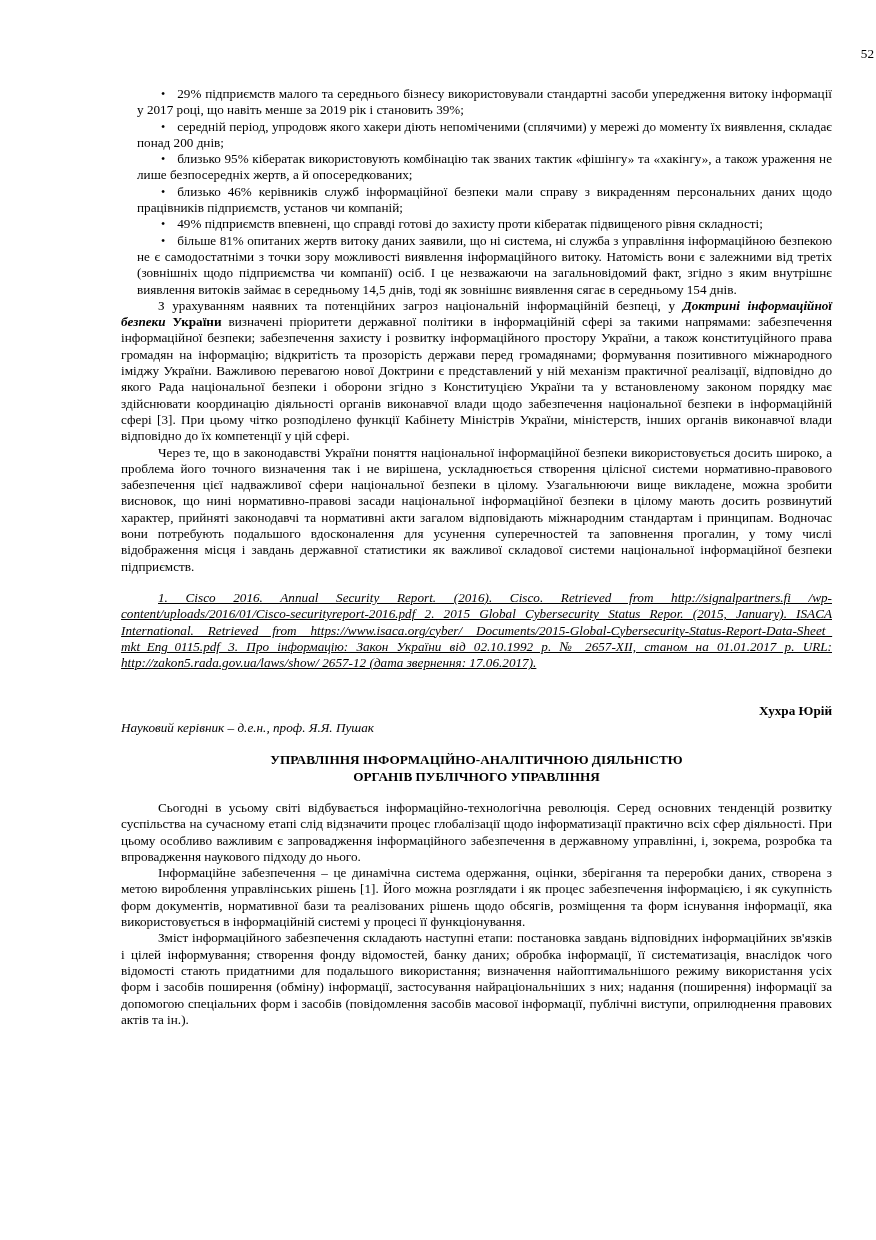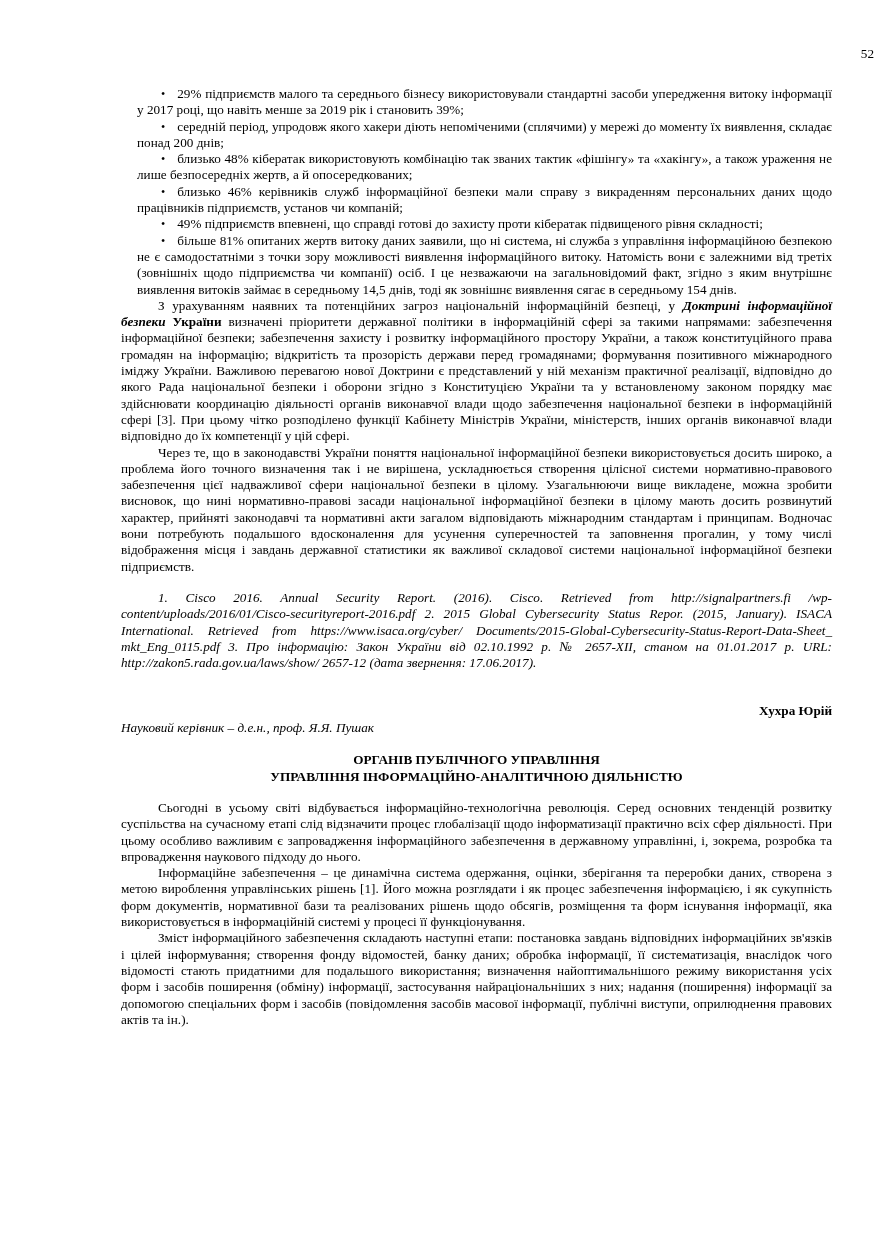--- a/index.html
+++ b/index.html
@@ -25,48 +25,48 @@
     top: 86px;
     left: 105px;
     width: 711px;
     font-size: 13.2px;
     line-height: 16.3px;
     text-align: justify;
   }
   p.bullet { padding-left: 16px; text-indent: 24px; }
   p.bullet .marker { font-size: 12px; }
   p.para  { text-indent: 37px; }
-  p.refs  { font-style: italic; text-indent: 37px; }
+  p.refs  { font-style: italic; text-indent: 37px; text-decoration: underline; }
   p.author-name { text-align: right; font-weight: bold; }
   p.author-note { text-align: left; font-style: italic; }
   p.heading { text-align: center; font-weight: bold; line-height: 17px; }
   .heading-line { display: block; }
   .gap-1 { margin-top: 15px; }
   .gap-2 { margin-top: 32px; }
   span.b { font-weight: bold; }
   span.i { font-style: italic; }
 </style>
 </head>
 <body>
 
 <div class="page">
   <div class="page-number">52</div>
   <div class="content">
       <p class="bullet"><span class="marker">•  </span><span>29% підприємств малого та середнього бізнесу використовували стандартні засоби упередження витоку інформації у 2017 році, що навіть менше за 2019 рік і становить 39%;</span></p>
       <p class="bullet"><span class="marker">•  </span><span>середній період, упродовж якого хакери діють непоміченими (сплячими) у мережі до моменту їх виявлення, складає понад 200 днів;</span></p>
-      <p class="bullet"><span class="marker">•  </span><span>близько 48% кібератак використовують комбінацію так званих тактик «фішінгу» та «хакінгу», а також ураження не лише безпосередніх жертв, а й опосередкованих;</span></p>
+      <p class="bullet"><span class="marker">•  </span><span>близько 95% кібератак використовують комбінацію так званих тактик «фішінгу» та «хакінгу», а також ураження не лише безпосередніх жертв, а й опосередкованих;</span></p>
       <p class="bullet"><span class="marker">•  </span><span>близько 46% керівників служб інформаційної безпеки мали справу з викраденням персональних даних щодо працівників підприємств, установ чи компаній;</span></p>
       <p class="bullet"><span class="marker">•  </span><span>49% підприємств впевнені, що справді готові до захисту проти кібератак підвищеного рівня складності;</span></p>
       <p class="bullet"><span class="marker">•  </span><span>більше 81% опитаних жертв витоку даних заявили, що ні система, ні служба з управління інформаційною безпекою не є самодостатніми з точки зору можливості виявлення інформаційного витоку. Натомість вони є залежними від третіх (зовнішніх щодо підприємства чи компанії) осіб. І це незважаючи на загальновідомий факт, згідно з яким внутрішнє виявлення витоків займає в середньому 14,5 днів, тоді як зовнішнє виявлення сягає в середньому 154 днів.</span></p>
       <p class="para"><span>З урахуванням наявних та потенційних загроз національній інформаційній безпеці, у </span><span class="b i">Доктрині інформаційної безпеки</span><span class="b"> України</span><span> визначені пріоритети державної політики в інформаційній сфері за такими напрямами: забезпечення інформаційної безпеки; забезпечення захисту і розвитку інформаційного простору України, а також конституційного права громадян на інформацію; відкритість та прозорість держави перед громадянами; формування позитивного міжнародного іміджу України. Важливою перевагою нової Доктрини є представлений у ній механізм практичної реалізації, відповідно до якого Рада національної безпеки і оборони згідно з Конституцією України та у встановленому законом порядку має здійснювати координацію діяльності органів виконавчої влади щодо забезпечення національної безпеки в інформаційній сфері [3]. При цьому чітко розподілено функції Кабінету Міністрів України, міністерств, інших органів виконавчої влади відповідно до їх компетенції у цій сфері.</span></p>
       <p class="para"><span>Через те, що в законодавстві України поняття національної інформаційної безпеки використовується досить широко, а проблема його точного визначення так і не вирішена, ускладнюється створення цілісної системи нормативно-правового забезпечення цієї надважливої сфери національної безпеки в цілому. Узагальнюючи вище викладене, можна зробити висновок, що нині нормативно-правові засади національної інформаційної безпеки в цілому мають досить розвинутий характер, прийняті законодавчі та нормативні акти загалом відповідають міжнародним стандартам і принципам. Водночас вони потребують подальшого вдосконалення для усунення суперечностей та заповнення прогалин, у тому числі відображення місця і завдань державної статистики як важливої складової системи національної інформаційної безпеки підприємств.</span></p>
       <p class="refs gap-1"><span>1. Cisco 2016. Annual Security Report. (2016). Cisco. Retrieved from http://signalpartners.fi /wp-content/uploads/2016/01/Cisco-securityreport-2016.pdf 2. 2015 Global Cybersecurity Status Repor. (2015, January). ISACA International. Retrieved from https://www.isaca.org/cyber/ Documents/2015-Global-Cybersecurity-Status-Report-Data-Sheet_ mkt_Eng_0115.pdf 3. Про інформацію: Закон України від 02.10.1992 р. № 2657-XII, станом на 01.01.2017 р. URL: http://zakon5.rada.gov.ua/laws/show/ 2657-12 (дата звернення: 17.06.2017).</span></p>
       <p class="author-name gap-2"><span>Хухра Юрій</span></p>
       <p class="author-note"><span>Науковий керівник – д.е.н., проф. Я.Я. Пушак</span></p>
       <p class="heading gap-1">
+        <span class="heading-line">УПРАВЛІННЯ ІНФОРМАЦІЙНО-АНАЛІТИЧНОЮ ДІЯЛЬНІСТЮ</span>
         <span class="heading-line">ОРГАНІВ ПУБЛІЧНОГО УПРАВЛІННЯ</span>
-        <span class="heading-line">УПРАВЛІННЯ ІНФОРМАЦІЙНО-АНАЛІТИЧНОЮ ДІЯЛЬНІСТЮ</span>
       </p>
       <p class="para gap-1"><span>Сьогодні в усьому світі відбувається інформаційно-технологічна революція. Серед основних тенденцій розвитку суспільства на сучасному етапі слід відзначити процес глобалізації щодо інформатизації практично всіх сфер діяльності. При цьому особливо важливим є запровадження інформаційного забезпечення в державному управлінні, і, зокрема, розробка та впровадження наукового підходу до нього.</span></p>
       <p class="para"><span>Інформаційне забезпечення – це динамічна система одержання, оцінки, зберігання та переробки даних, створена з метою вироблення управлінських рішень [1]. Його можна розглядати і як процес забезпечення інформацією, і як сукупність форм документів, нормативної бази та реалізованих рішень щодо обсягів, розміщення та форм існування інформації, яка використовується в інформаційній системі у процесі її функціонування.</span></p>
       <p class="para"><span>Зміст інформаційного забезпечення складають наступні етапи: постановка завдань відповідних інформаційних зв'язків і цілей інформування; створення фонду відомостей, банку даних; обробка інформації, її систематизація, внаслідок чого відомості стають придатними для подальшого використання; визначення найоптимальнішого режиму використання усіх форм і засобів поширення (обміну) інформації, застосування найраціональніших з них; надання (поширення) інформації за допомогою спеціальних форм і засобів (повідомлення засобів масової інформації, публічні виступи, оприлюднення правових актів та ін.).</span></p>
     </div>
 </div>
 
 </body></html>

